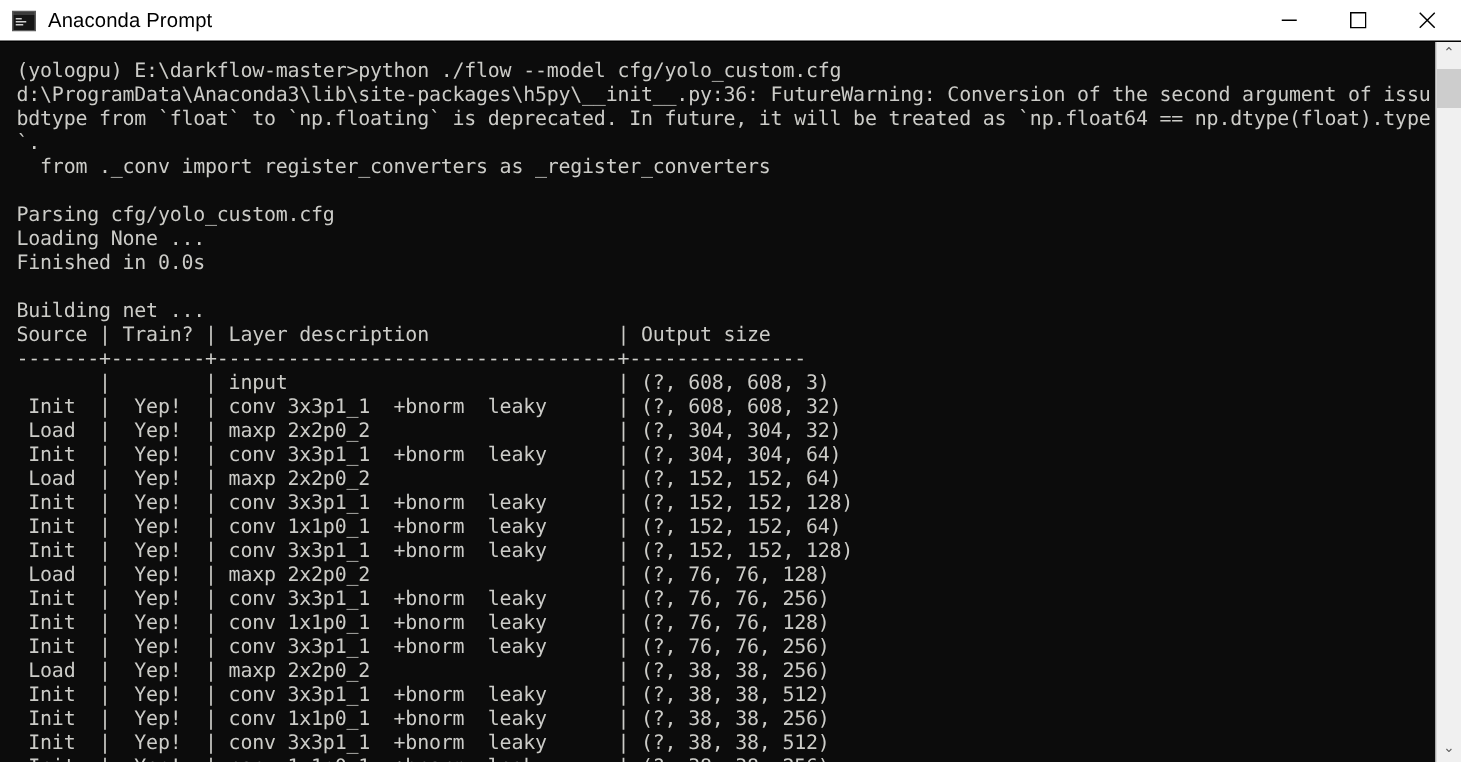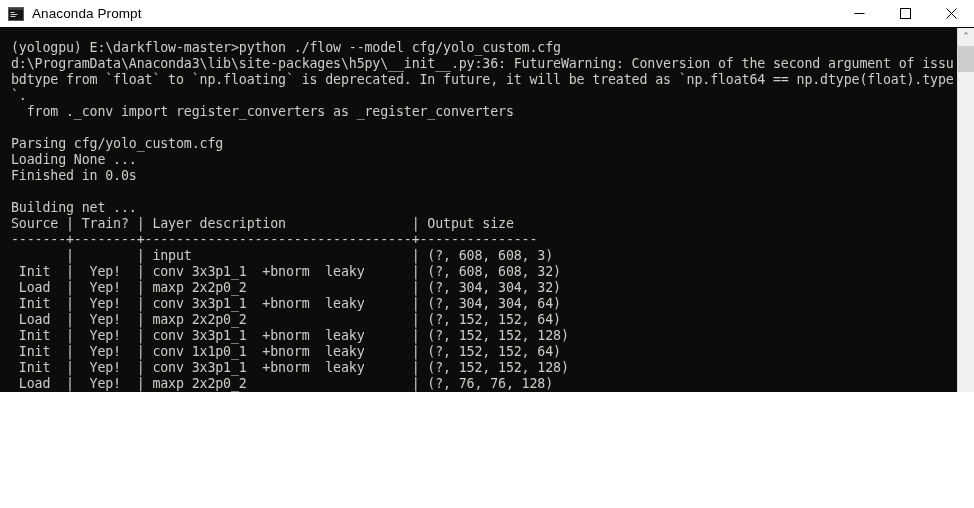--- a/index.html
+++ b/index.html
@@ -11,21 +11,21 @@
   body {
     width: 974px;
     height: 508px;
     overflow: hidden;
     font-family: "Liberation Sans", sans-serif;
   }
 
   .window {
     position: relative;
     width: 974px;
-    height: 392px;
+    height: 508px;
     background: #ffffff;
     box-sizing: border-box;
     overflow: hidden;
   }
 
   
   .titlebar {
     position: relative;
     height: 28px;
     background: #ffffff;

